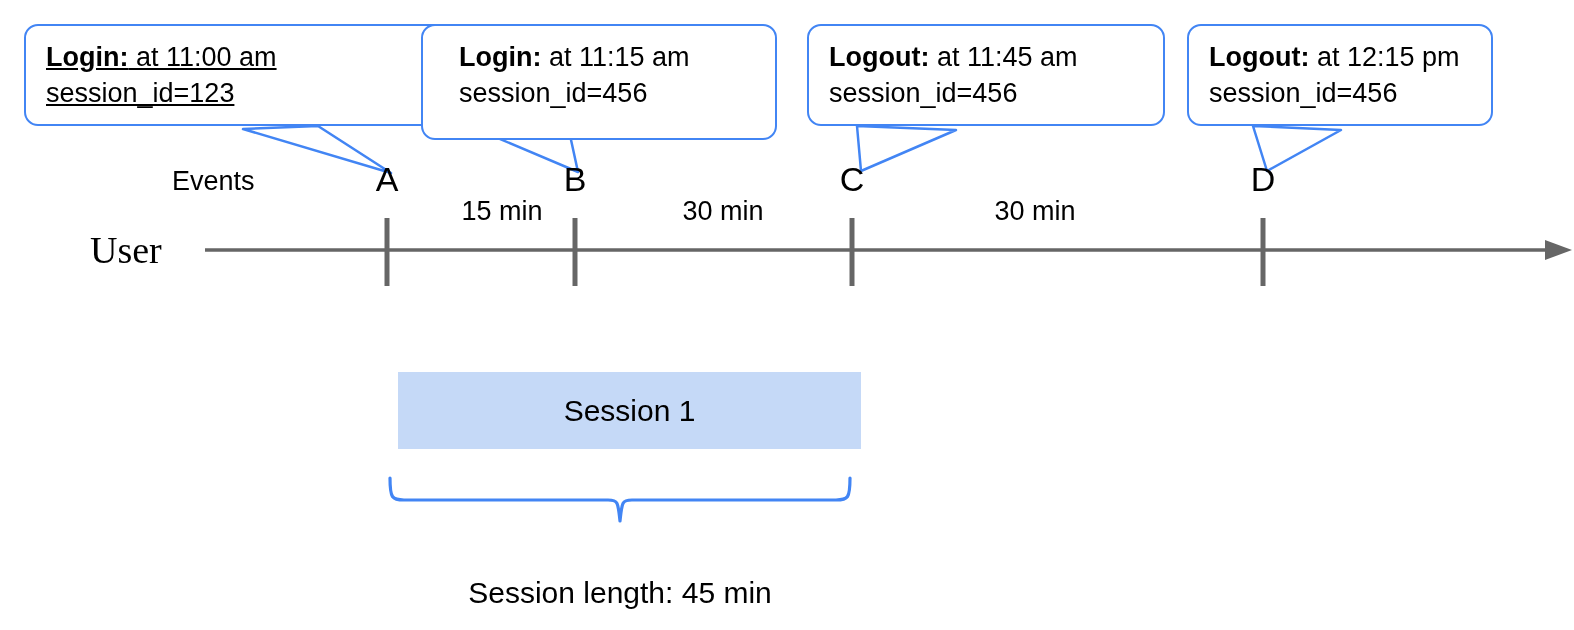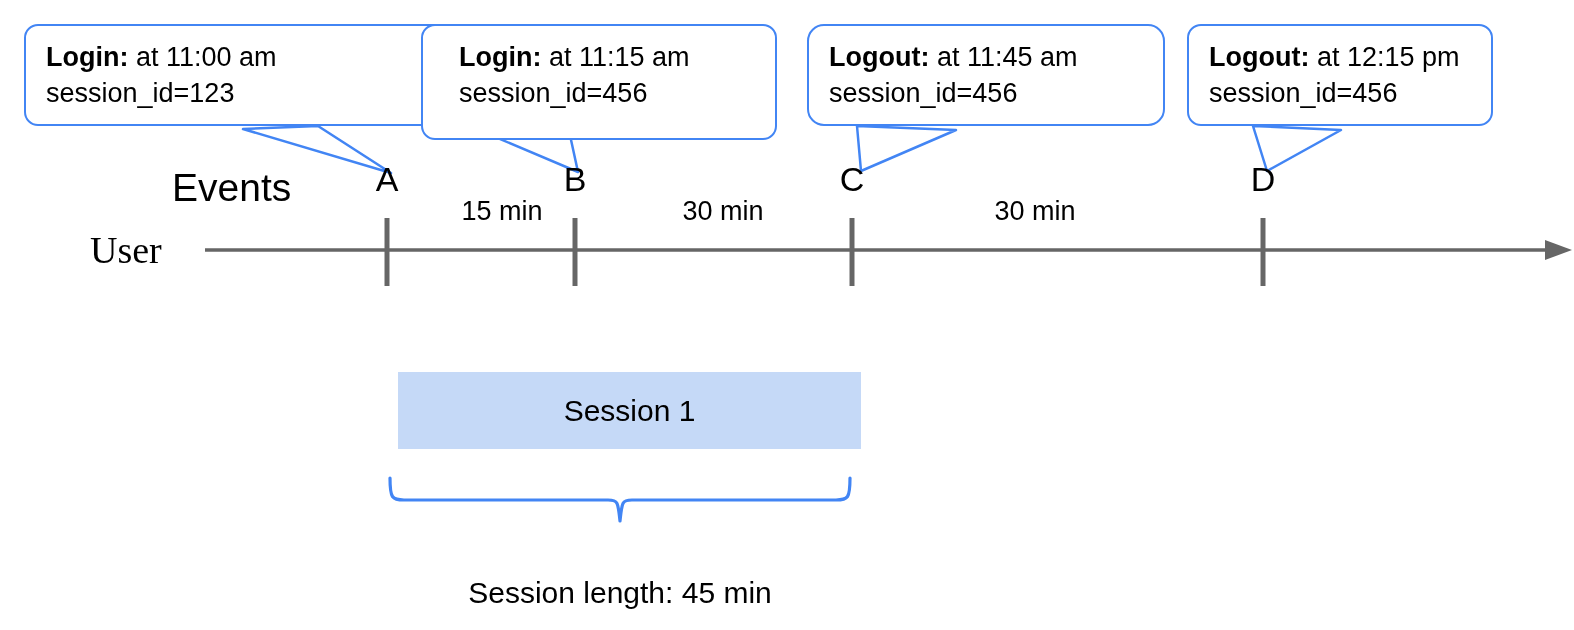--- a/index.html
+++ b/index.html
@@ -39,21 +39,21 @@
     z-index: 3;
   }
   .callout .evt {
     font-weight: bold;
   }
   .callout .line2 {
     display: block;
   }
   .axis-label {
     position: absolute;
-    font-size: 39px;
+    font-size: 27px;
     color: #000000;
     white-space: nowrap;
     z-index: 2;
   }
   .axis-label.big {
     font-size: 38px;
   }
   .marker-label {
     position: absolute;
     font-size: 34px;
@@ -87,31 +87,31 @@
     text-align: center;
     white-space: nowrap;
     z-index: 2;
   }
 </style>
 </head>
 <body>
 
 <div id="canvas">
 
-  <div class="callout" style="left:24px; top:24px; width:426px; height:102px;">
+  <div class="callout" style="left:24px; top:24px; width:426px; height:102px;text-decoration:underline;">
     <span class="evt">Login:</span><span> at 11:00 am</span>
     <span class="line2">session_id=123</span>
   </div>
 
   <div class="callout" style="left:421px; top:24px; width:356px; height:116px;padding-left:36px;">
     <span class="evt">Login:</span><span> at 11:15 am</span>
     <span class="line2">session_id=456</span>
   </div>
 
-  <div class="callout" style="left:807px; top:24px; width:358px; height:102px;border-radius:17px;">
+  <div class="callout" style="left:807px; top:24px; width:358px; height:102px;">
     <span class="evt">Logout:</span><span> at 11:45 am</span>
     <span class="line2">session_id=456</span>
   </div>
 
   <div class="callout" style="left:1187px; top:24px; width:306px; height:102px;">
     <span class="evt">Logout:</span><span> at 12:15 pm</span>
     <span class="line2">session_id=456</span>
   </div>
 
   <svg class="svg-layer" viewBox="0 0 1574 630" xmlns="http://www.w3.org/2000/svg">

